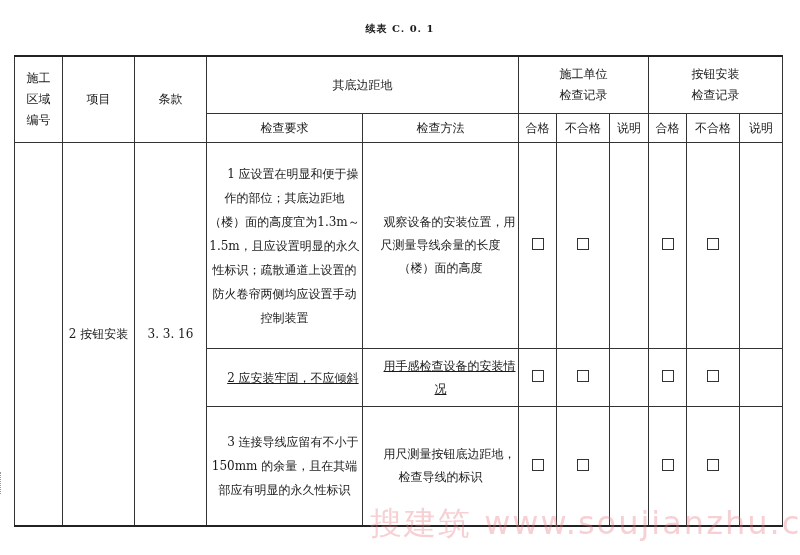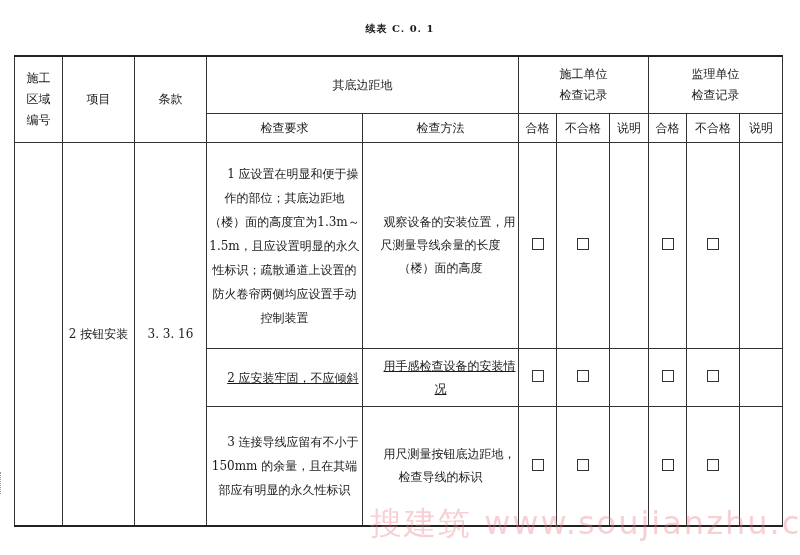--- a/index.html
+++ b/index.html
@@ -54,21 +54,21 @@
       <div>编号</div>
     </td>
     <td rowspan="2">项目</td>
     <td rowspan="2">条款</td>
     <td colspan="2">其底边距地</td>
     <td colspan="3" class="lines">
       <div>施工单位</div>
       <div>检查记录</div>
     </td>
     <td colspan="3" class="lines">
-      <div>监理单位</div>
+      <div>按钮安装</div>
       <div>检查记录</div>
     </td>
   </tr>
   <tr class="hdr-bot">
     <td>检查要求</td>
     <td>检查方法</td>
     <td>合格</td>
     <td>不合格</td>
     <td>说明</td>
     <td>合格</td>

